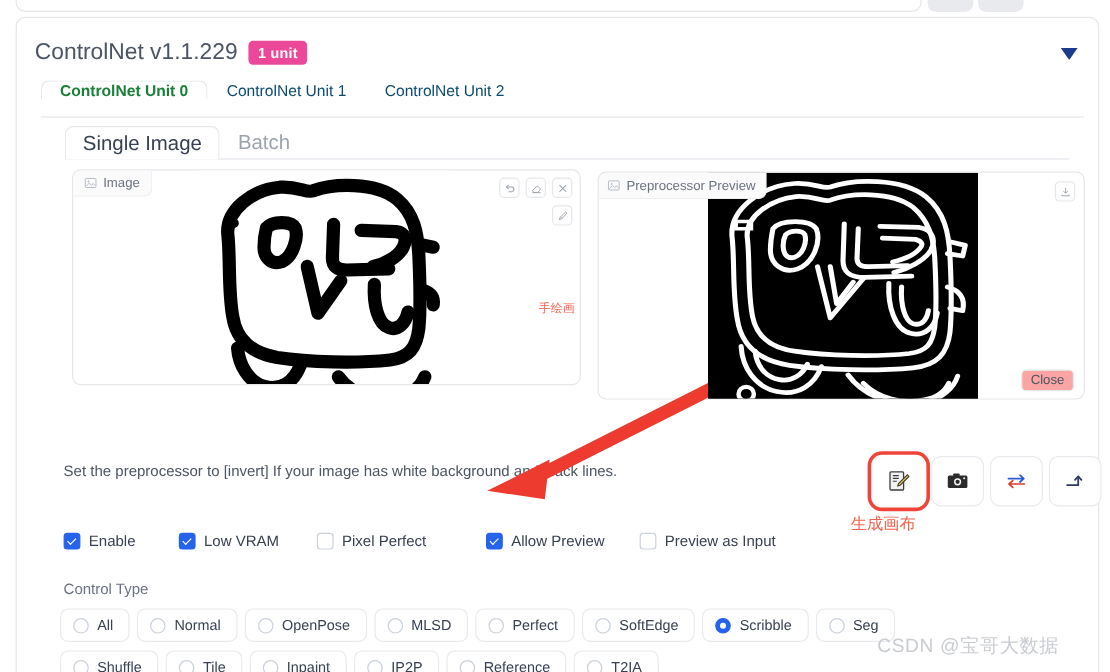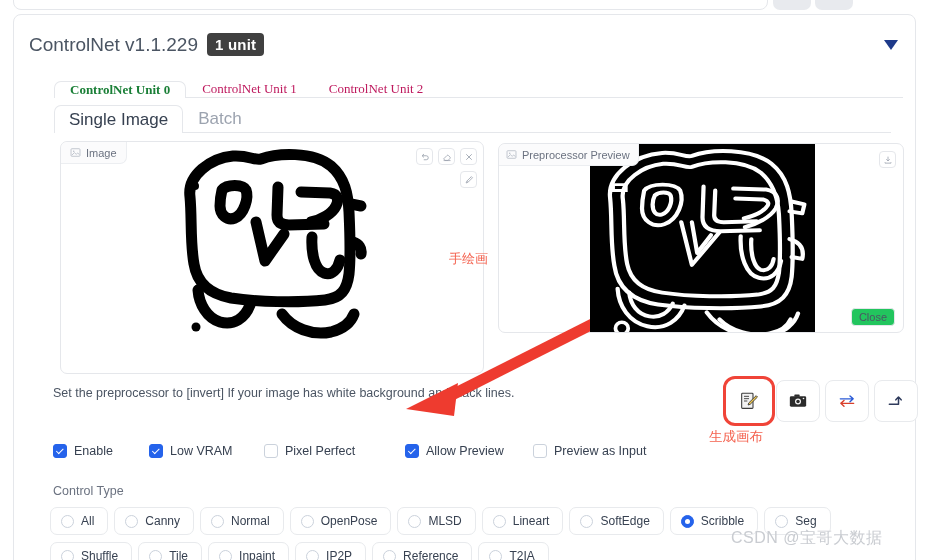--- a/index.html
+++ b/index.html
@@ -31,39 +31,39 @@
     position:absolute; left:13px; top:14px; width:903px; height:560px;
     border:1px solid #e5e7eb; border-radius:8px; background:#fff;
   }
 
   #cn-header {
     position:absolute; left:15px; top:18px;
     display:flex; align-items:center; gap:9px;
   }
   #cn-title { font-size:19px; color:#4b5563; }
   #cn-badge {
-    background:#404040; color:#fff; font-size:15px; font-weight:bold;
+    background:#ec4899; color:#fff; font-size:12px; font-weight:bold;
     padding:3px 8px; border-radius:4px; letter-spacing:.2px;
   }
   #cn-collapse {
     position:absolute; right:17px; top:25px;
     width:0; height:0; border-left:7px solid transparent;
     border-right:7px solid transparent; border-top:10px solid #1e3a8a;
     cursor:pointer;
   }
 
   
   #unit-tabs {
-    position:absolute; left:40px; top:52px; right:12px; height:31px;
+    position:absolute; left:20px; top:52px; right:12px; height:31px;
     border-bottom:1px solid #e5e7eb;
-    display:flex; align-items:flex-end;font-family:Liberation Serif, serif;
+    display:flex; align-items:flex-start;
   }
   .unit-tab {
     padding:0 15px; display:flex; align-items:center;
-    font-size:13px; color:#be185d; cursor:pointer;
+    font-size:13px; color:#0c4a6e; cursor:pointer;
     border:1px solid transparent; border-bottom:none;
     border-radius:7px 7px 0 0; position:relative; top:0;
   }
   .unit-tab.active {
     color:#1a7f37; font-weight:bold;
     border-color:#e5e7eb; background:#fff;
     margin-bottom:-1px;
   }
 
   
@@ -78,21 +78,21 @@
     border:1px solid transparent; border-bottom:none;
     border-radius:7px 7px 0 0;
   }
   .sub-tab.active {
     color:#374151; background:#fff;
     border-color:#e5e7eb; margin-bottom:-1px;
   }
 
   
   #image-panel {
-    position:absolute; left:46px; top:126px; width:424px; height:233px;
+    position:absolute; left:46px; top:126px; width:424px; height:180px;
     border:1px solid #e5e7eb; border-radius:7px; background:#fff;
     overflow:hidden;
   }
   .panel-tag {
     position:absolute; left:0; top:0; height:22px;
     display:flex; align-items:center; gap:5px;
     padding:0 9px; background:#fbfbfc;
     border-right:1px solid #eceef1; border-bottom:1px solid #eceef1;
     border-radius:7px 0 7px 0;
     font-size:11px; color:#6b7280; z-index:6;
@@ -130,21 +130,21 @@
   #prep-dl {
     position:absolute; right:7px; top:7px; z-index:7;
     width:17px; height:17px; border:1px solid #e5e7eb; border-radius:4px;
     background:#fff; display:flex; align-items:center; justify-content:center;
     cursor:pointer; color:#9ca3af;
   }
   #prep-dl svg { width:10px; height:10px; }
   #prep-close {
     position:absolute; right:8px; bottom:6px; z-index:7;
     padding:2px 7px; border:1px solid #e5e7eb; border-radius:4px;
-    background:#22c55e; font-size:11px; color:#4b5563; cursor:pointer;
+    background:#fca5a5; font-size:11px; color:#4b5563; cursor:pointer;
   }
 
   
   #hint {
     position:absolute; left:39px; top:371px; font-size:12.5px; color:#4b5563;
   }
 
   
   #action-bar {
     position:absolute; left:713px; top:365px; display:flex; gap:5px; align-items:flex-start;
@@ -191,21 +191,21 @@
     width:13px; height:13px; border-radius:50%;
     border:1.5px solid #cbd2dc; background:#fff; flex:none;
     display:flex; align-items:center; justify-content:center;
   }
   .radio.on { border-color:#2563eb; background:#2563eb; }
   .radio.on::after { content:""; width:5px; height:5px; border-radius:50%; background:#fff; }
 
   
   #anno-sketch {
     position:absolute; left:449px; top:250px;
-    color:#f4614e; font-size:13px;
+    color:#f4614e; font-size:10px;
   }
   #anno-canvas {
     position:absolute; left:709px; top:428px;
     color:#f4614e; font-size:13.5px;
   }
   #red-arrow { position:absolute; left:400px; top:285px; pointer-events:none; }
   #watermark {
     position:absolute; left:731px; top:528px;
     font-size:16px; color:#c9ccd1; letter-spacing:.5px;
   }
@@ -425,37 +425,33 @@
 
   <div id="ct-label">Control Type</div>
   <div id="ct-rows">
     <div class="ct-row">
       <div class="ct-chip">
           <span class="radio"></span>
           <span>All</span>
         </div>
       <div class="ct-chip">
           <span class="radio"></span>
-          <span>Canny</span>
-        </div>
-      <div class="ct-chip">
-          <span class="radio"></span>
           <span>Normal</span>
         </div>
       <div class="ct-chip">
           <span class="radio"></span>
           <span>OpenPose</span>
         </div>
       <div class="ct-chip">
           <span class="radio"></span>
           <span>MLSD</span>
         </div>
       <div class="ct-chip">
           <span class="radio"></span>
-          <span>Lineart</span>
+          <span>Perfect</span>
         </div>
       <div class="ct-chip">
           <span class="radio"></span>
           <span>SoftEdge</span>
         </div>
       <div class="ct-chip">
           <span class="radio on"></span>
           <span>Scribble</span>
         </div>
       <div class="ct-chip">

